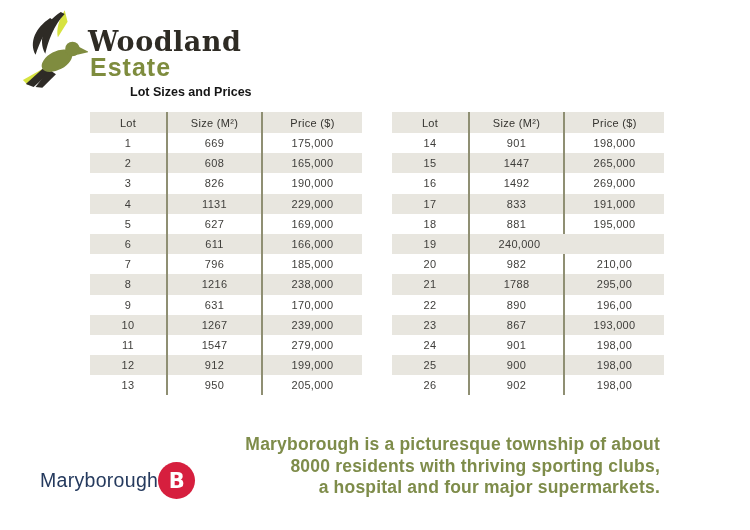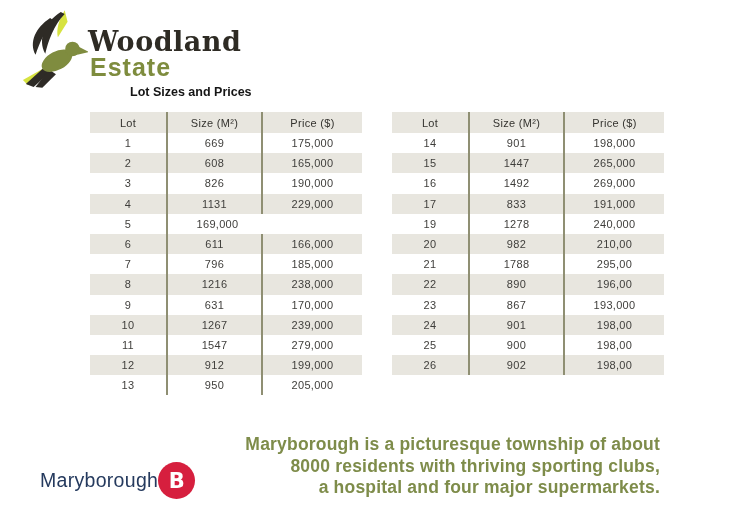--- a/index.html
+++ b/index.html
@@ -89,20 +89,21 @@
       </div>
 
       <div class="trow">
         <span class="cell c0">4</span>
         <span class="cell c1">1131</span>
         <span class="cell c2">229,000</span>
       </div>
 
       <div class="trow">
         <span class="cell c0">5</span>
+        <span class="cell c1">627</span>
         <span class="cell c2">169,000</span>
       </div>
 
       <div class="trow">
         <span class="cell c0">6</span>
         <span class="cell c1">611</span>
         <span class="cell c2">166,000</span>
       </div>
 
       <div class="trow">
@@ -173,24 +174,28 @@
         <span class="cell c1">1492</span>
         <span class="cell c2">269,000</span>
       </div>
 
       <div class="trow">
         <span class="cell c0">17</span>
         <span class="cell c1">833</span>
         <span class="cell c2">191,000</span>
       </div>
 
+      <div class="trow">
+        <span class="cell c0">18</span>
+        <span class="cell c1">881</span>
+        <span class="cell c2">195,000</span>
+      </div>
 
       <div class="trow">
         <span class="cell c0">19</span>
-        <span class="cell c1">1278</span>
         <span class="cell c2">240,000</span>
       </div>
 
       <div class="trow">
         <span class="cell c0">20</span>
         <span class="cell c1">982</span>
         <span class="cell c2">210,00</span>
       </div>
 
       <div class="trow">

